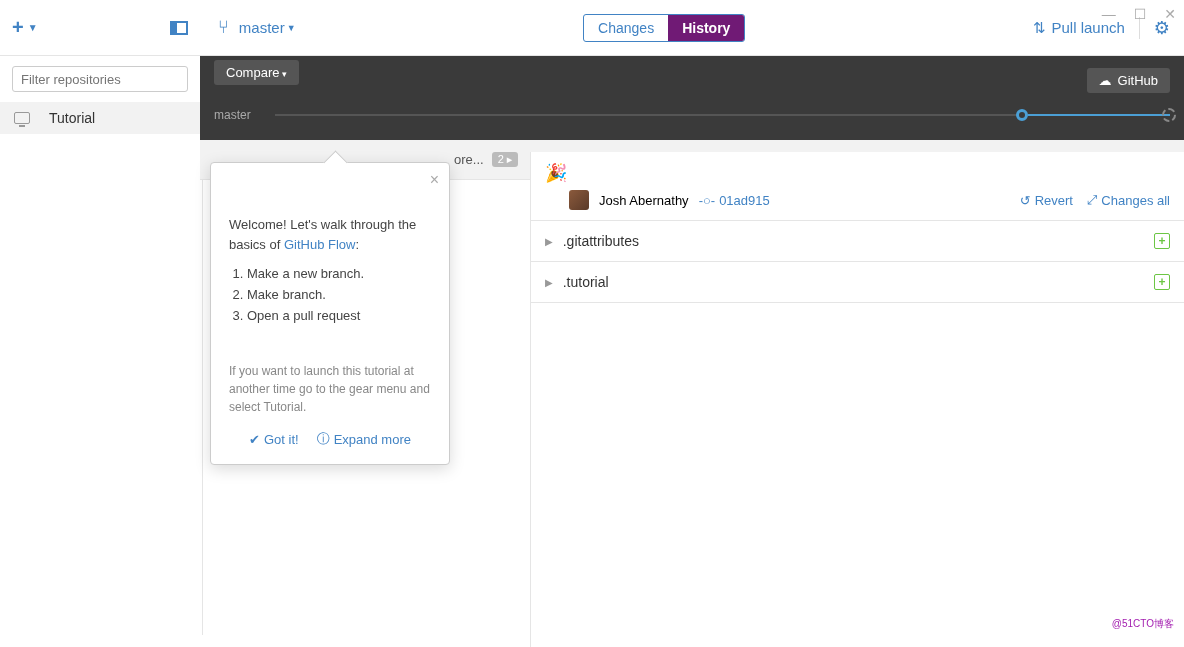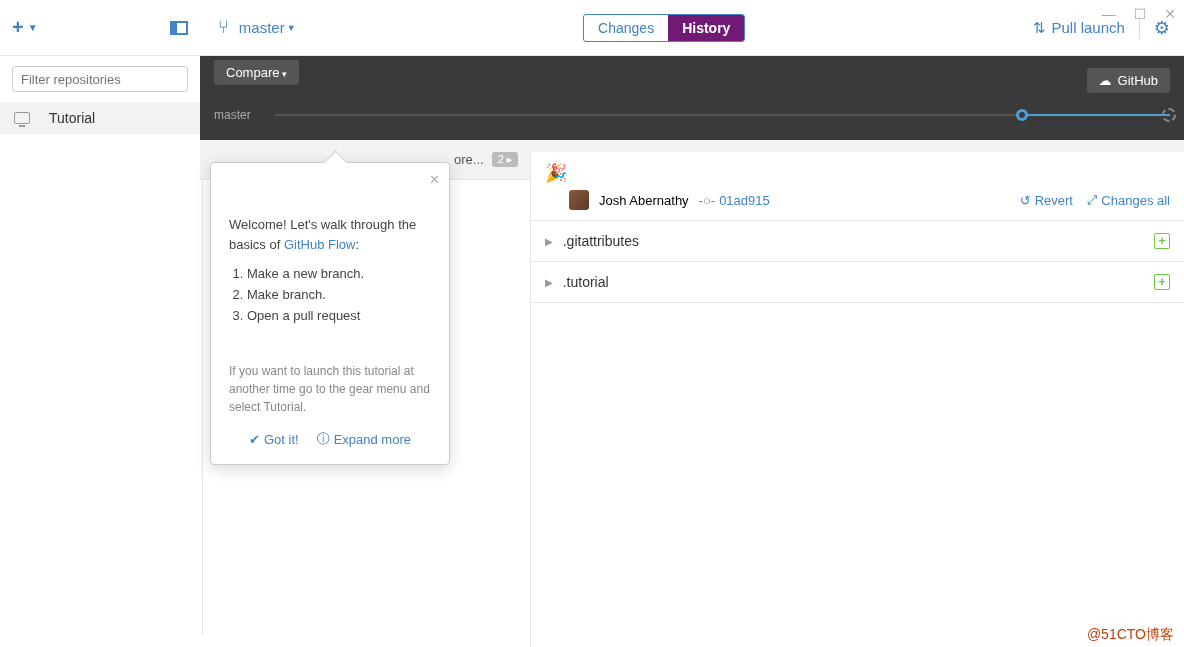--- a/index.html
+++ b/index.html
@@ -74,21 +74,21 @@
 .popover { position: absolute; left: 210px; top: 162px; width: 240px; background: #fff; border: 1px solid #ccc; border-radius: 4px; box-shadow: 0 4px 16px rgba(0,0,0,0.15); padding: 16px 18px; font-size: 13px; color: #444; z-index: 100; }
 .popover::before { content: ""; position: absolute; top: -9px; left: 116px; width: 16px; height: 16px; background: #fff; border-left: 1px solid #ccc; border-top: 1px solid #ccc; transform: rotate(45deg); }
 .popover .close { position: absolute; top: 8px; right: 10px; color: #aaa; cursor: pointer; font-size: 16px; }
 .popover p { line-height: 1.5; margin-top: 36px; }
 .popover a { color: #4183c4; text-decoration: none; }
 .popover ol { margin: 10px 0 10px 18px; line-height: 1.6; }
 .popover .hint { font-size: 12px; color: #888; line-height: 1.5; }
 .popover-actions { display: flex; justify-content: center; gap: 18px; margin-top: 14px; color: #4183c4; }
 .popover-actions span { cursor: pointer; display: flex; align-items: center; gap: 4px; }
 
-.watermark { position: absolute; bottom: 3px; right: 10px; color: #c2410c; font-size: 14px; }
+.watermark { position: absolute; bottom: 16px; right: 10px; color: #a21caf; font-size: 10px; }
 </style>
 </head>
 <body>
 
 <div class="win-controls">
   <span>—</span>
   <span>☐</span>
   <span>✕</span>
 </div>
 

